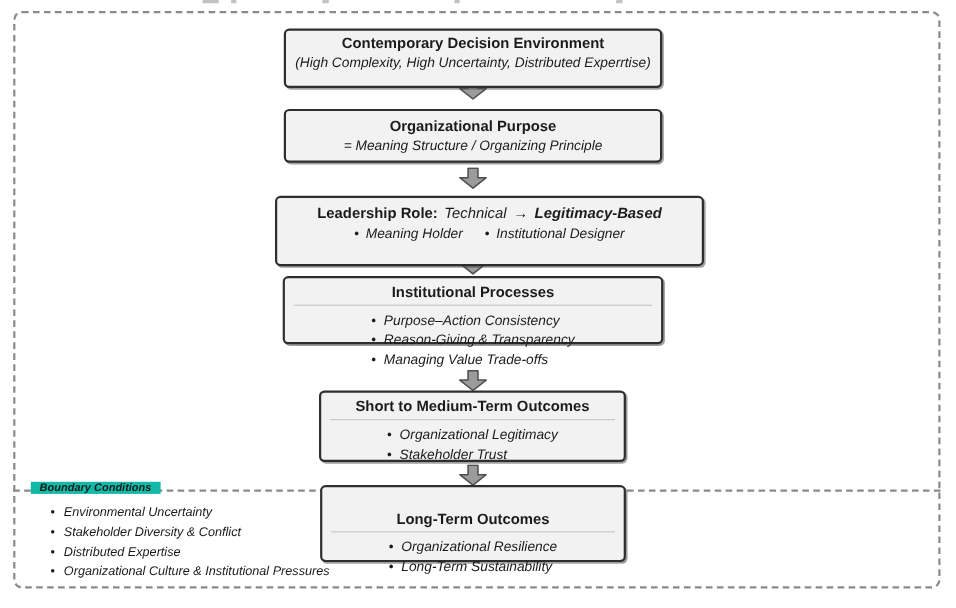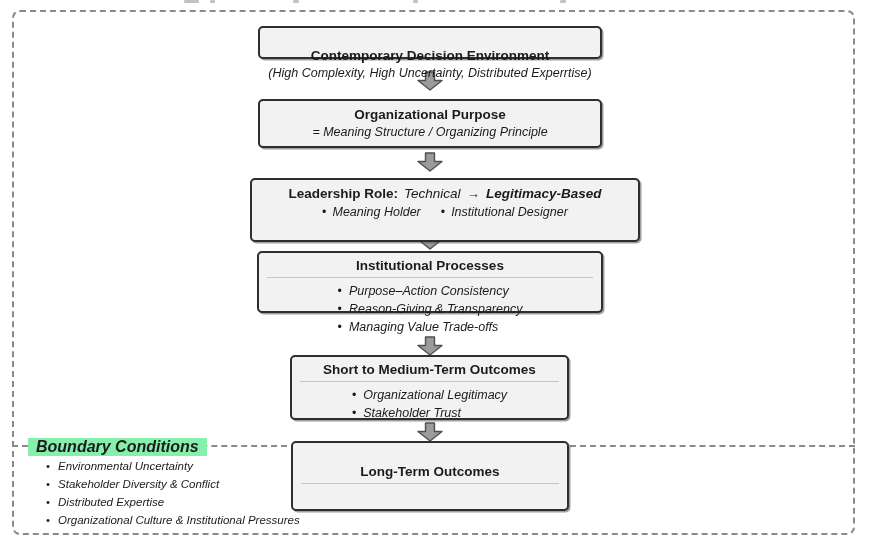--- a/index.html
+++ b/index.html
@@ -49,21 +49,21 @@
   .flow-box {
     position: absolute;
     box-sizing: border-box;
     background: var(--box_fill, #f2f2f2);
     border: 2px solid var(--box_border, #2e2e2e);
     border-radius: 5px;
     box-shadow: 1.5px 1.5px 0 rgba(80,80,80,.55);
     text-align: center;
     z-index: 2;
   }
-  .box-environment { left: 258px; top: 26px;  width: 344px; height: 33px; padding-top: 19px; }
+  .box-environment { left: 258px; top: 26px;  width: 344px; height: 54px; padding-top: 3px; }
   .box-purpose     { left: 258px; top: 99px;  width: 344px; height: 49px; padding-top: 5px; }
   .box-leadership  { left: 250px; top: 178px; width: 390px; height: 64px; padding-top: 5px; }
   .box-processes   { left: 257px; top: 251px; width: 346px; height: 62px; padding-top: 4px; }
   .box-short       { left: 290px; top: 355px; width: 279px; height: 65px; padding-top: 4px; }
   .box-long        { left: 291px; top: 441px; width: 278px; height: 70px; padding-top: 20px; }
 
   .box-title    { font-weight: bold; font-size: 13.5px; line-height: 18px; }
   .box-subtitle { font-style: italic; font-size: 12.5px; line-height: 17px; }
   .divider { height: 1px; background: #c6c6c6; margin: 2px 8px 3px; }
 
@@ -92,22 +92,22 @@
   .arrow path { fill: var(--arrow_fill, #9b9b9b); stroke: var(--arrow_stroke, #4f4f4f); stroke-width: 1.4; stroke-linejoin: round; }
   .arrow-1 { top: 71px; }
   .arrow-2 { top: 152px; }
   .arrow-3 { top: 230px; }
   .arrow-4 { top: 336px; }
   .arrow-5 { top: 422px; }
 
   
   .boundary-title {
     position: absolute; left: 28px; top: 438px;
-    background: #86efac; padding: 0 8px;
-    font-weight: bold; font-style: italic; font-size: 16px;
+    background: #14b8a6; padding: 0 8px;
+    font-weight: bold; font-style: italic; font-size: 10px;
     z-index: 2; white-space: nowrap;
   }
   ul.boundary-list {
     position: absolute; left: 46px; top: 457px;
     list-style: none; margin: 0; padding: 0; z-index: 2;
   }
   ul.boundary-list li { font-style: italic; font-size: 11.5px; line-height: 18px; }
   ul.boundary-list li::before { content: "\2022"; font-style: normal; margin-right: 8px; }
 </style>
 </head>
@@ -179,20 +179,24 @@
     </ul>
   </div>
 
   <svg class="arrow arrow-5" viewBox="0 0 26 20" aria-hidden="true">
     <path d="M8.5 1 L17.5 1 L17.5 9.5 L25 9.5 L13 19 L1 9.5 L8.5 9.5 Z"></path>
   </svg>
 
   <div class="flow-box box-long">
     <div class="box-title">Long-Term Outcomes</div>
     <div class="divider"></div>
+    <ul class="bullets">
+      <li>Organizational Resilience</li>
+      <li>Long-Term Sustainability</li>
+    </ul>
   </div>
 
   <div class="boundary-title">Boundary Conditions</div>
   <ul class="boundary-list">
     <li>Environmental Uncertainty</li>
     <li>Stakeholder Diversity &amp; Conflict</li>
     <li>Distributed Expertise</li>
     <li>Organizational Culture &amp; Institutional Pressures</li>
   </ul>
 

